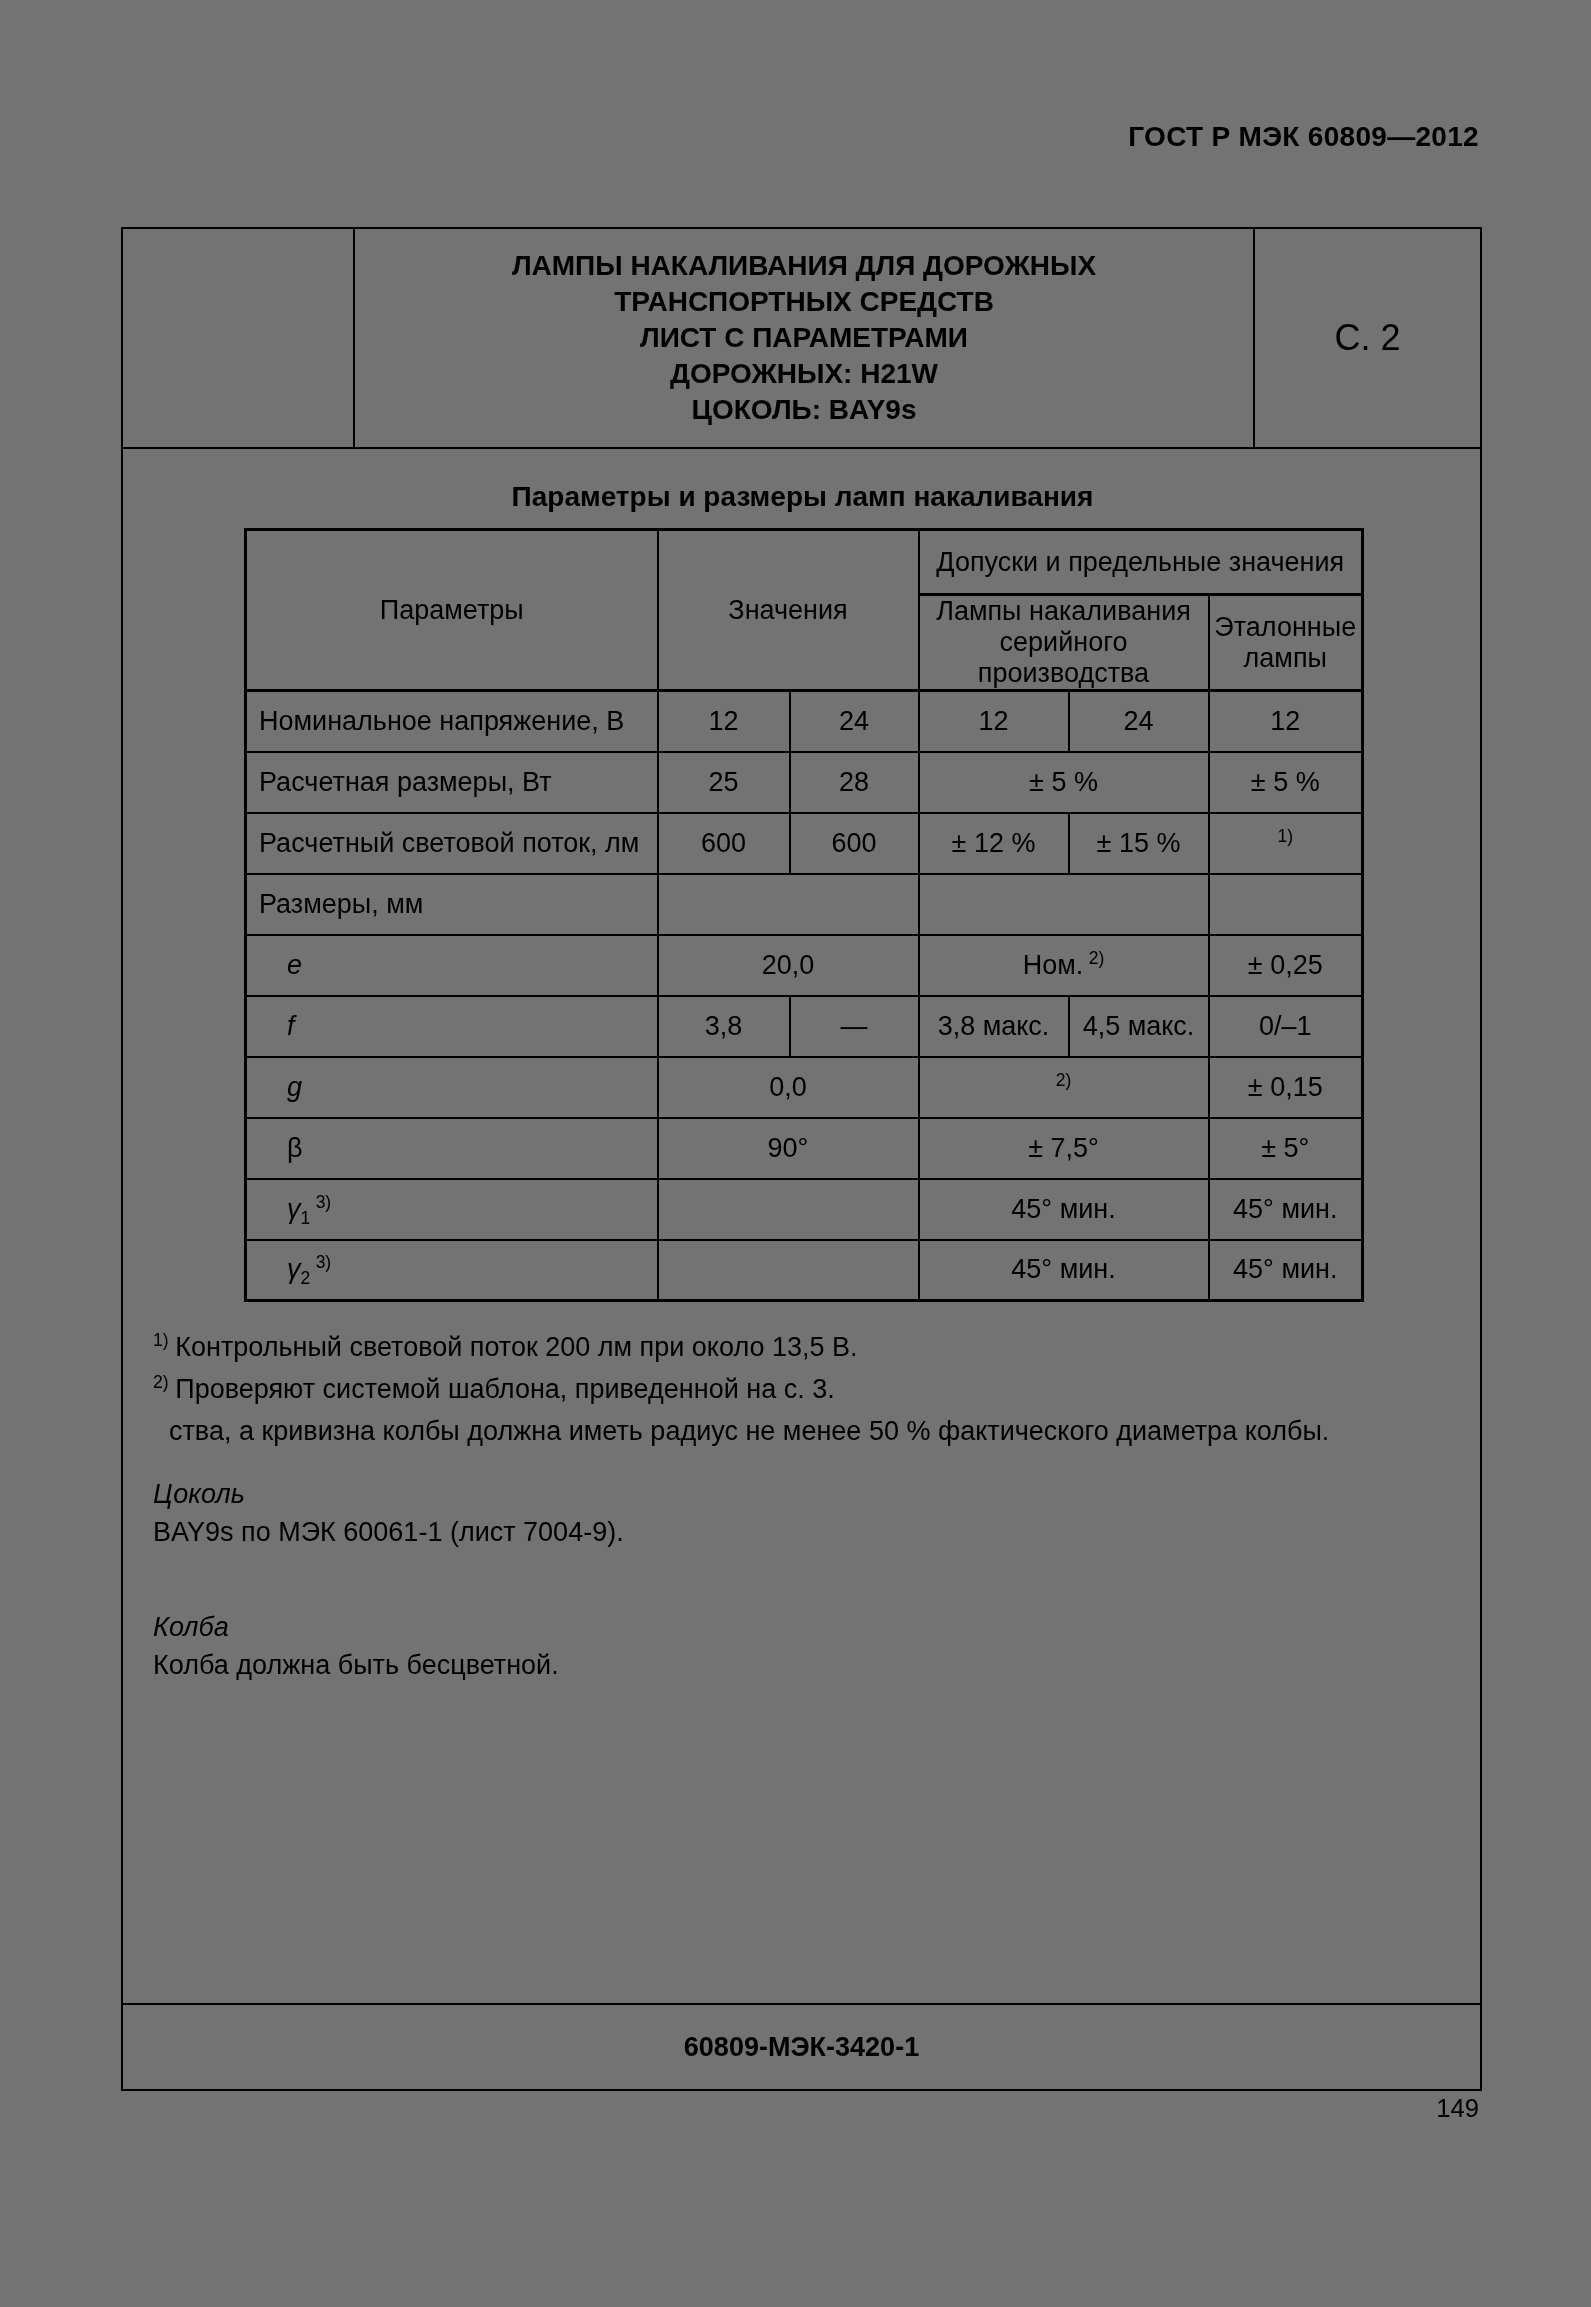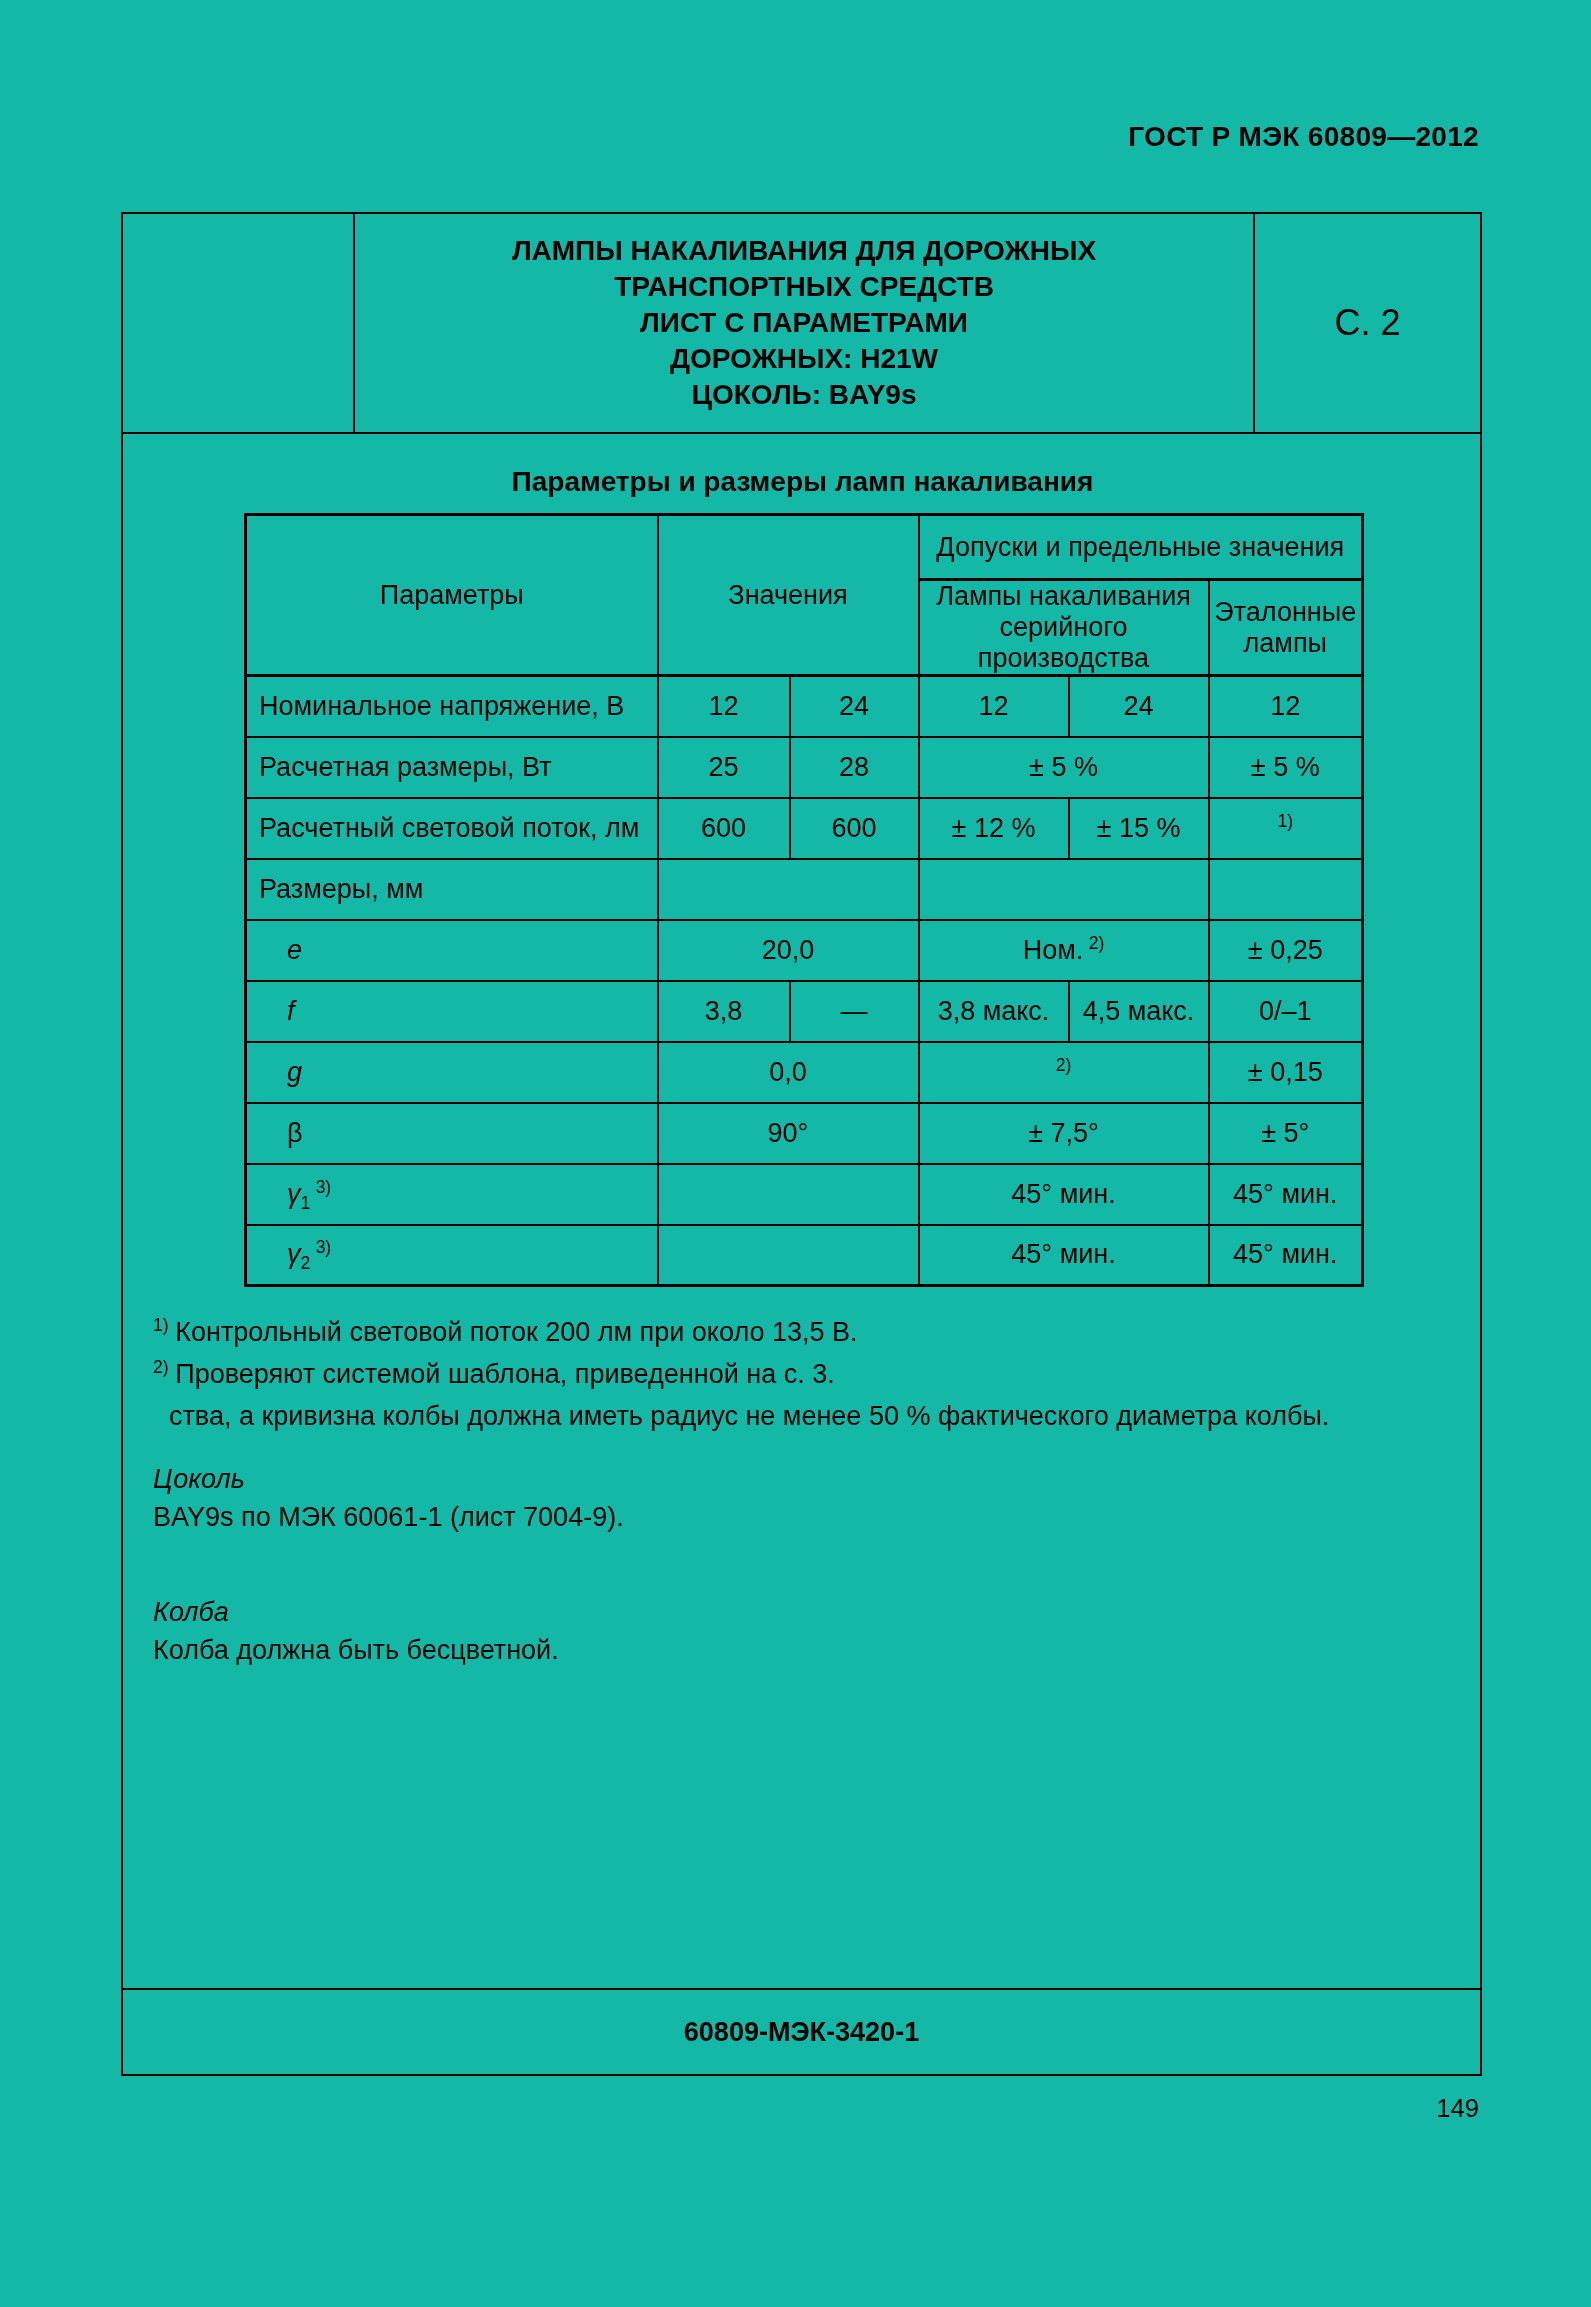--- a/index.html
+++ b/index.html
@@ -1,41 +1,41 @@
 <!DOCTYPE html>
 <html style="font-size:10.8px"><head>
 <meta charset="utf-8">
 <style>
   html, body { margin: 0; padding: 0; background: #e8e8e8; }
   .page {
     position: relative;
     width: 1591px;
     height: 2307px;
-    background: #14b8a6;
+    background: #737373;
     font-family: "Liberation Sans", sans-serif;
     color: #000;
     overflow: hidden;
   }
 
   
   .running-header {
     position: absolute;
     top: 121px;
     right: 112px;
     font-size: 28px;
     font-weight: bold;
     letter-spacing: 0.3px;
     white-space: nowrap;
   }
 
   
   .doc-frame {
     position: absolute;
     left: 121px;
-    top: 212px;
+    top: 227px;
     width: 1361px;
     height: 1864px;
     border: 2.7px solid #000;
     box-sizing: border-box;
     display: flex;
     flex-direction: column;
   }
 
   
   .title-row {

